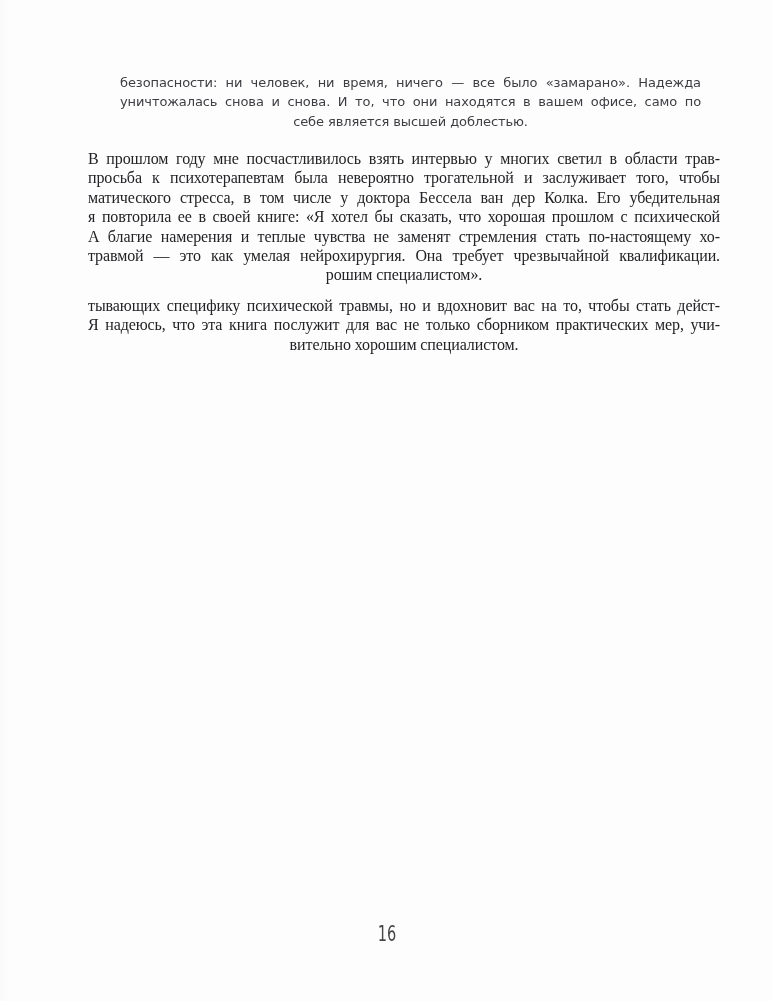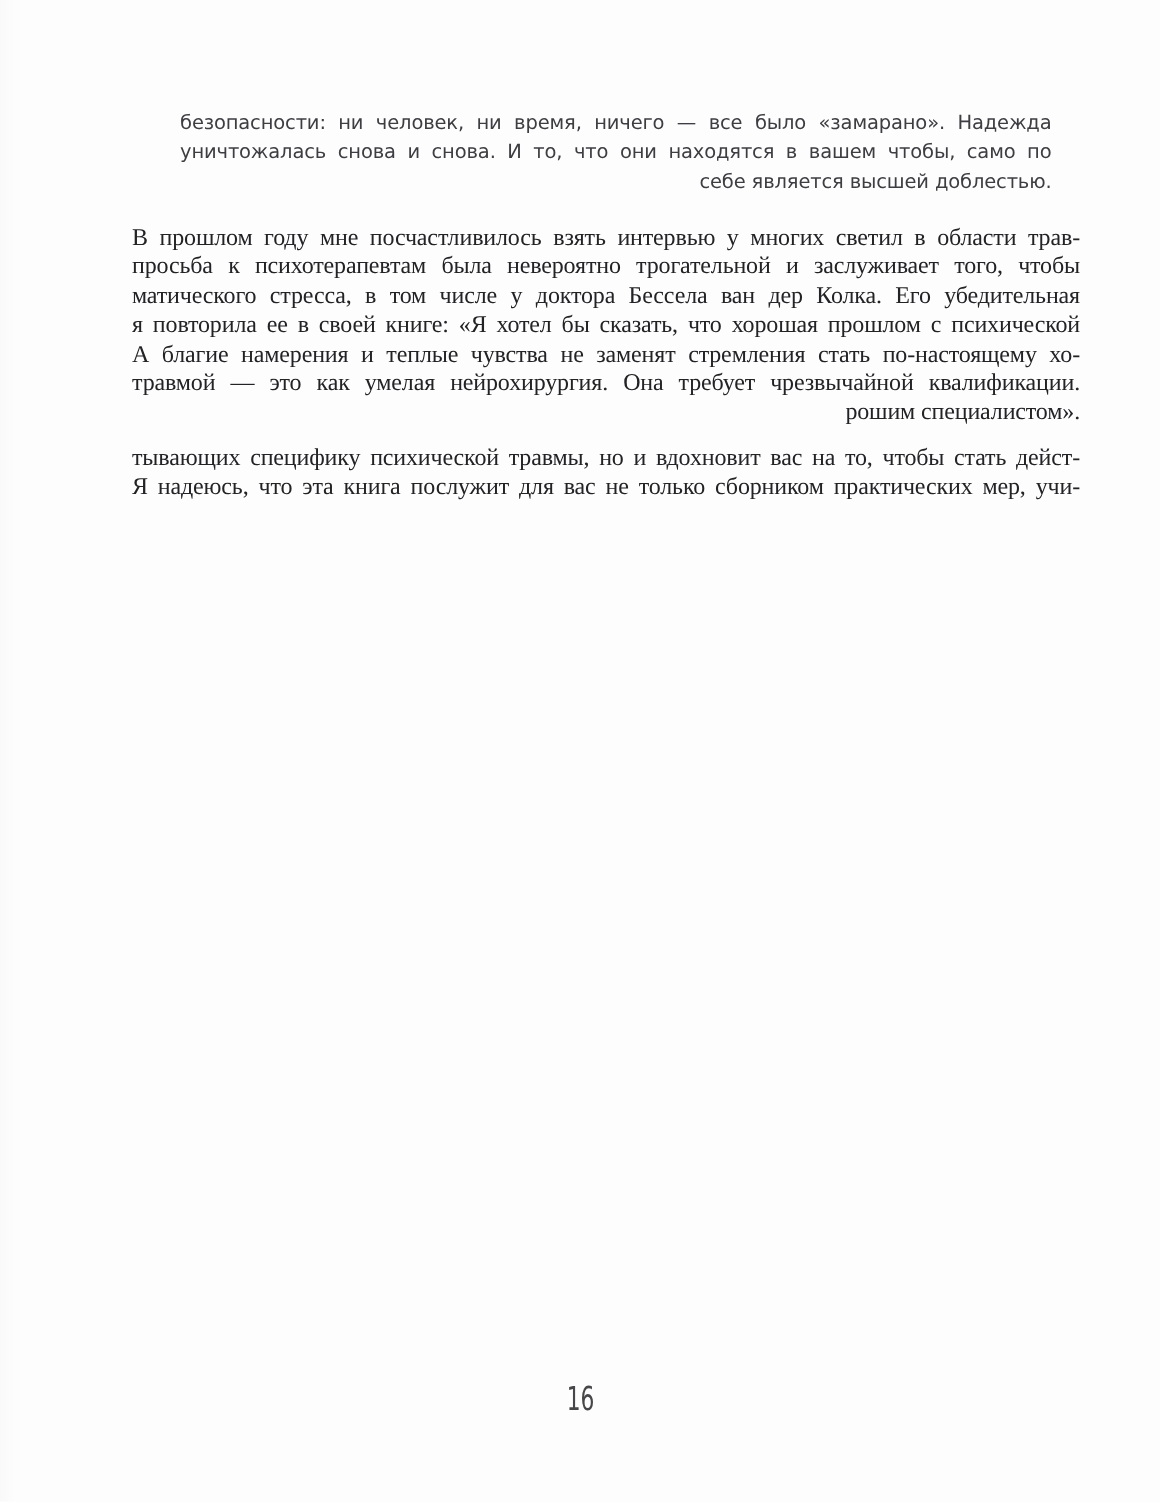--- a/index.html
+++ b/index.html
@@ -46,21 +46,21 @@
     font-family: "Liberation Serif", "DejaVu Serif", serif;
     font-size: 16px;
     line-height: 19.4px;
     letter-spacing: -0.1px;
     color: #232326;
     margin-left: 20px;
   }
   .para-1 { top: 149px; }
   .para-2 { top: 296px; }
   .line {
-    text-align: right;
+    text-align: center;
     white-space: normal;
   }
   .line.just {
     text-align: justify;
     text-align-last: justify;
   }
   .page-number {
     position: absolute;
     left: 0;
     top: 921px;
@@ -77,35 +77,36 @@
   }
 </style>
 </head>
 <body>
 
 <div class="page">
   <div class="scan-edge"></div>
 
   <div class="quote-block">
       <div class="line just">безопасности: ни человек, ни время, ничего — все было «замарано». Надежда</div>
-      <div class="line just">уничтожалась снова и снова. И то, что они находятся в вашем чтобы, само по</div>
+      <div class="line just">уничтожалась снова и снова. И то, что они находятся в вашем офисе, само по</div>
       <div class="line">себе является высшей доблестью.</div>
     </div>
 
   <div class="body-para para-1">
       <div class="line just">В прошлом году мне посчастливилось взять интервью у многих светил в области трав-</div>
       <div class="line just">просьба к психотерапевтам была невероятно трогательной и заслуживает того, чтобы</div>
       <div class="line just">матического стресса, в том числе у доктора Бессела ван дер Колка. Его убедительная</div>
       <div class="line just">я повторила ее в своей книге: «Я хотел бы сказать, что хорошая прошлом с психической</div>
       <div class="line just">А благие намерения и теплые чувства не заменят стремления стать по-настоящему хо-</div>
       <div class="line just">травмой — это как умелая нейрохирургия. Она требует чрезвычайной квалификации.</div>
       <div class="line">рошим специалистом».</div>
     </div>
 
   <div class="body-para para-2">
       <div class="line just">тывающих специфику психической травмы, но и вдохновит вас на то, чтобы стать дейст-</div>
       <div class="line just">Я надеюсь, что эта книга послужит для вас не только сборником практических мер, учи-</div>
+      <div class="line">вительно хорошим специалистом.</div>
     </div>
 
   <div class="page-number">
     <span class="digits">16</span>
   </div>
 </div>
 
 </body></html>

